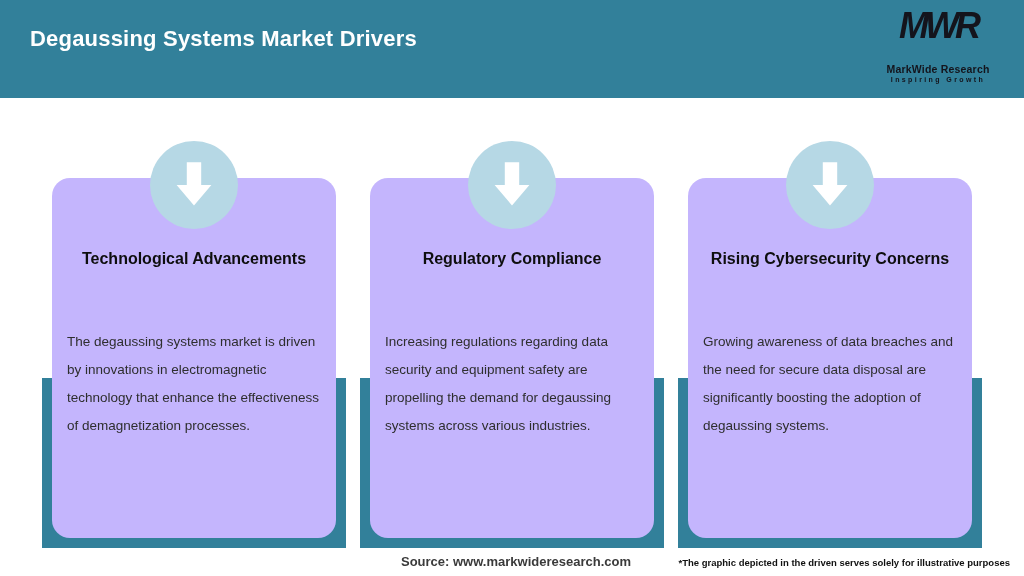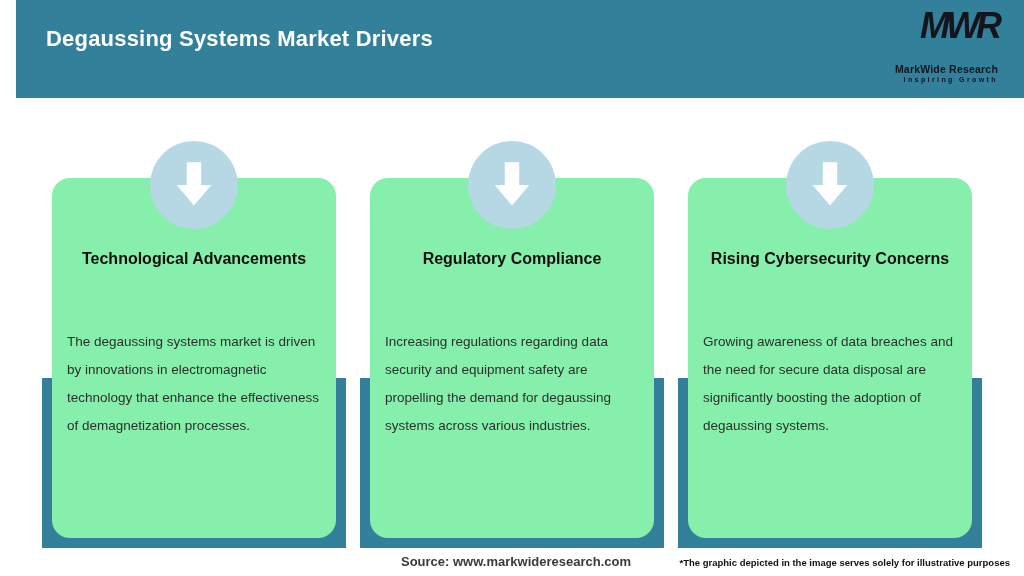--- a/index.html
+++ b/index.html
@@ -7,37 +7,37 @@
   body {
     position: relative;
     background: #ffffff;
     font-family: "Liberation Sans", sans-serif;
     overflow: hidden;
   }
 
   
   .header {
     position: absolute;
-    left: 16px; top: 0; right: 0;
+    left: 0; top: 0; right: 0;
     height: 98px;
     background: #32809A;
   }
   .header-title {
     position: absolute;
     left: 30px; top: 26px;
     font-size: 22px;
     font-weight: 700;
     color: #ffffff;
     letter-spacing: 0.2px;
   }
   .logo {
     position: absolute;
     right: 26px; top: 8px;
     width: 120px;
-    text-align: right;
+    text-align: center;
     color: #14141c;
   }
   .logo-monogram {
     font-size: 36px;
     font-weight: 900;
     font-style: italic;
     letter-spacing: -4px;
     line-height: 1.0;
   }
   .logo-name {
@@ -65,21 +65,21 @@
   .tray-1 { left: 42px; }
   .tray-2 { left: 360px; }
   .tray-3 { left: 678px; }
 
   
   .card {
     position: absolute;
     top: 178px;
     width: 284px;
     height: 360px;
-    background: #86efac;
+    background: #c4b5fd;
     border-radius: 18px;
     z-index: 2;
   }
   .card-1 { left: 52px; }
   .card-2 { left: 370px; padding-left: 40px; }
   .card-3 { left: 688px; }
   .card-title {
     position: absolute;
     top: 72px; left: 8px; right: 8px;
     text-align: center;
@@ -171,13 +171,13 @@
   <div class="card-title">Rising Cybersecurity Concerns</div>
   <div class="card-body">Growing awareness of data breaches and the need for secure data disposal are significantly boosting the adoption of degaussing systems.</div>
 </div>
 <div class="circle circle-3">
   <svg viewBox="0 0 100 100" aria-hidden="true">
     <polygon points="38,12 62,12 62,50 79,50 50,84 21,50 38,50" fill="#ffffff"></polygon>
   </svg>
 </div>
 
 <div class="source">Source: www.markwideresearch.com</div>
-<div class="disclaimer">*The graphic depicted in the image serves solely for illustrative purposes</div>
+<div class="disclaimer">*The graphic depicted in the driven serves solely for illustrative purposes</div>
 
 </body></html>

